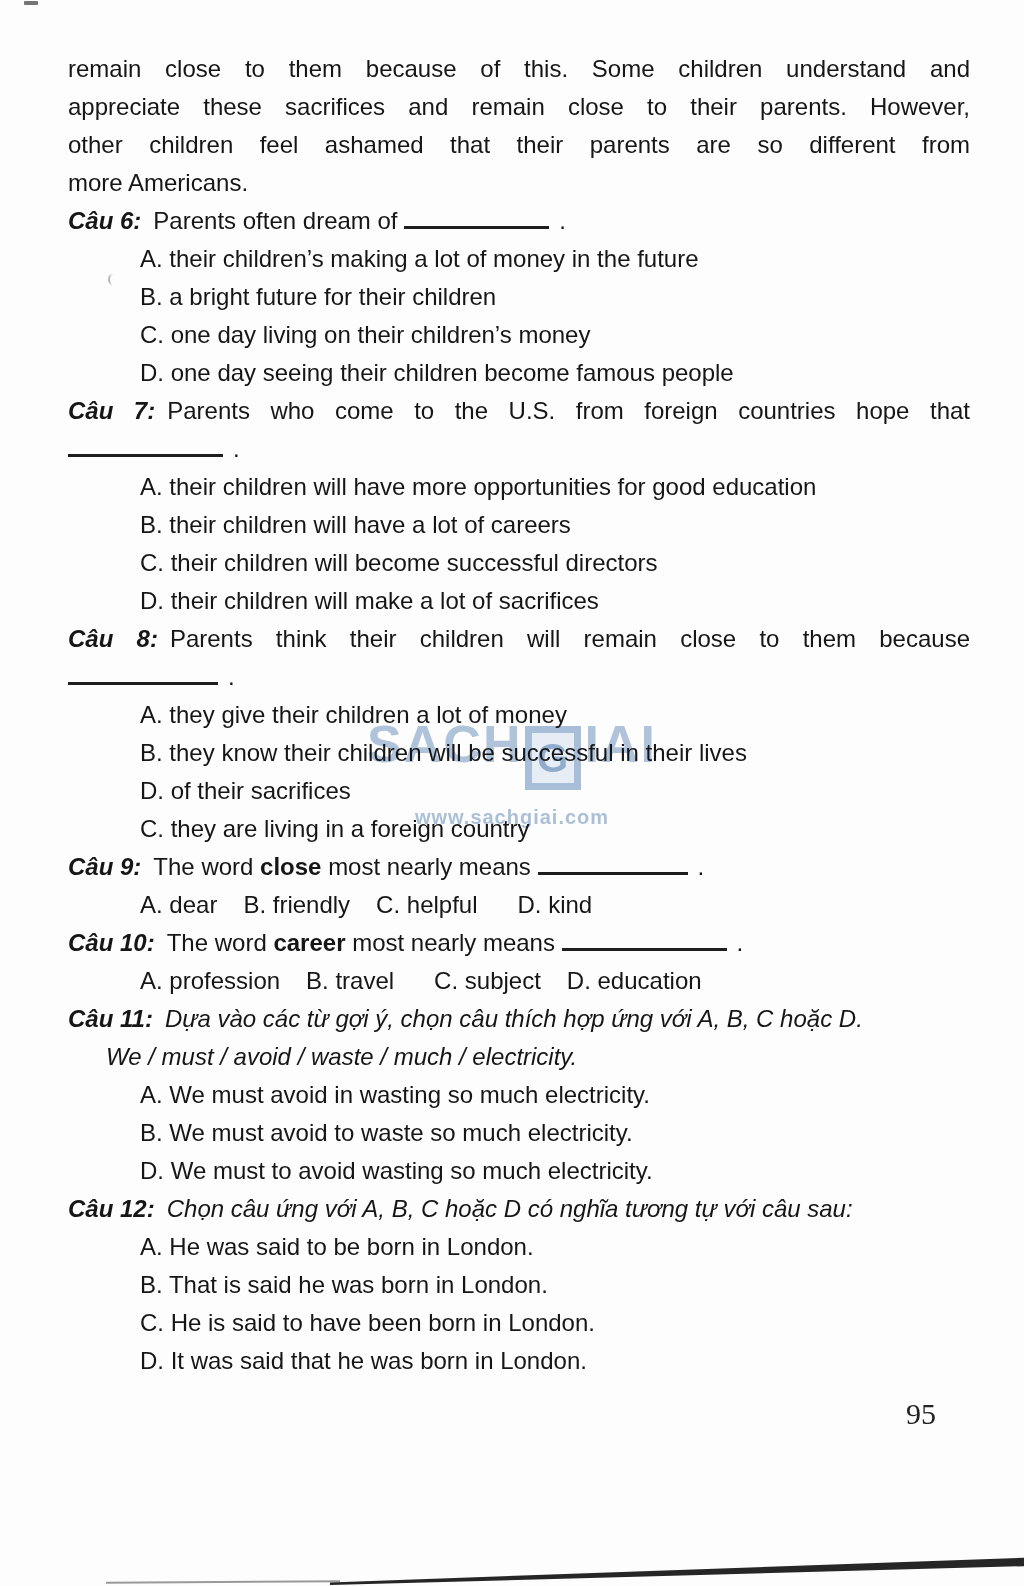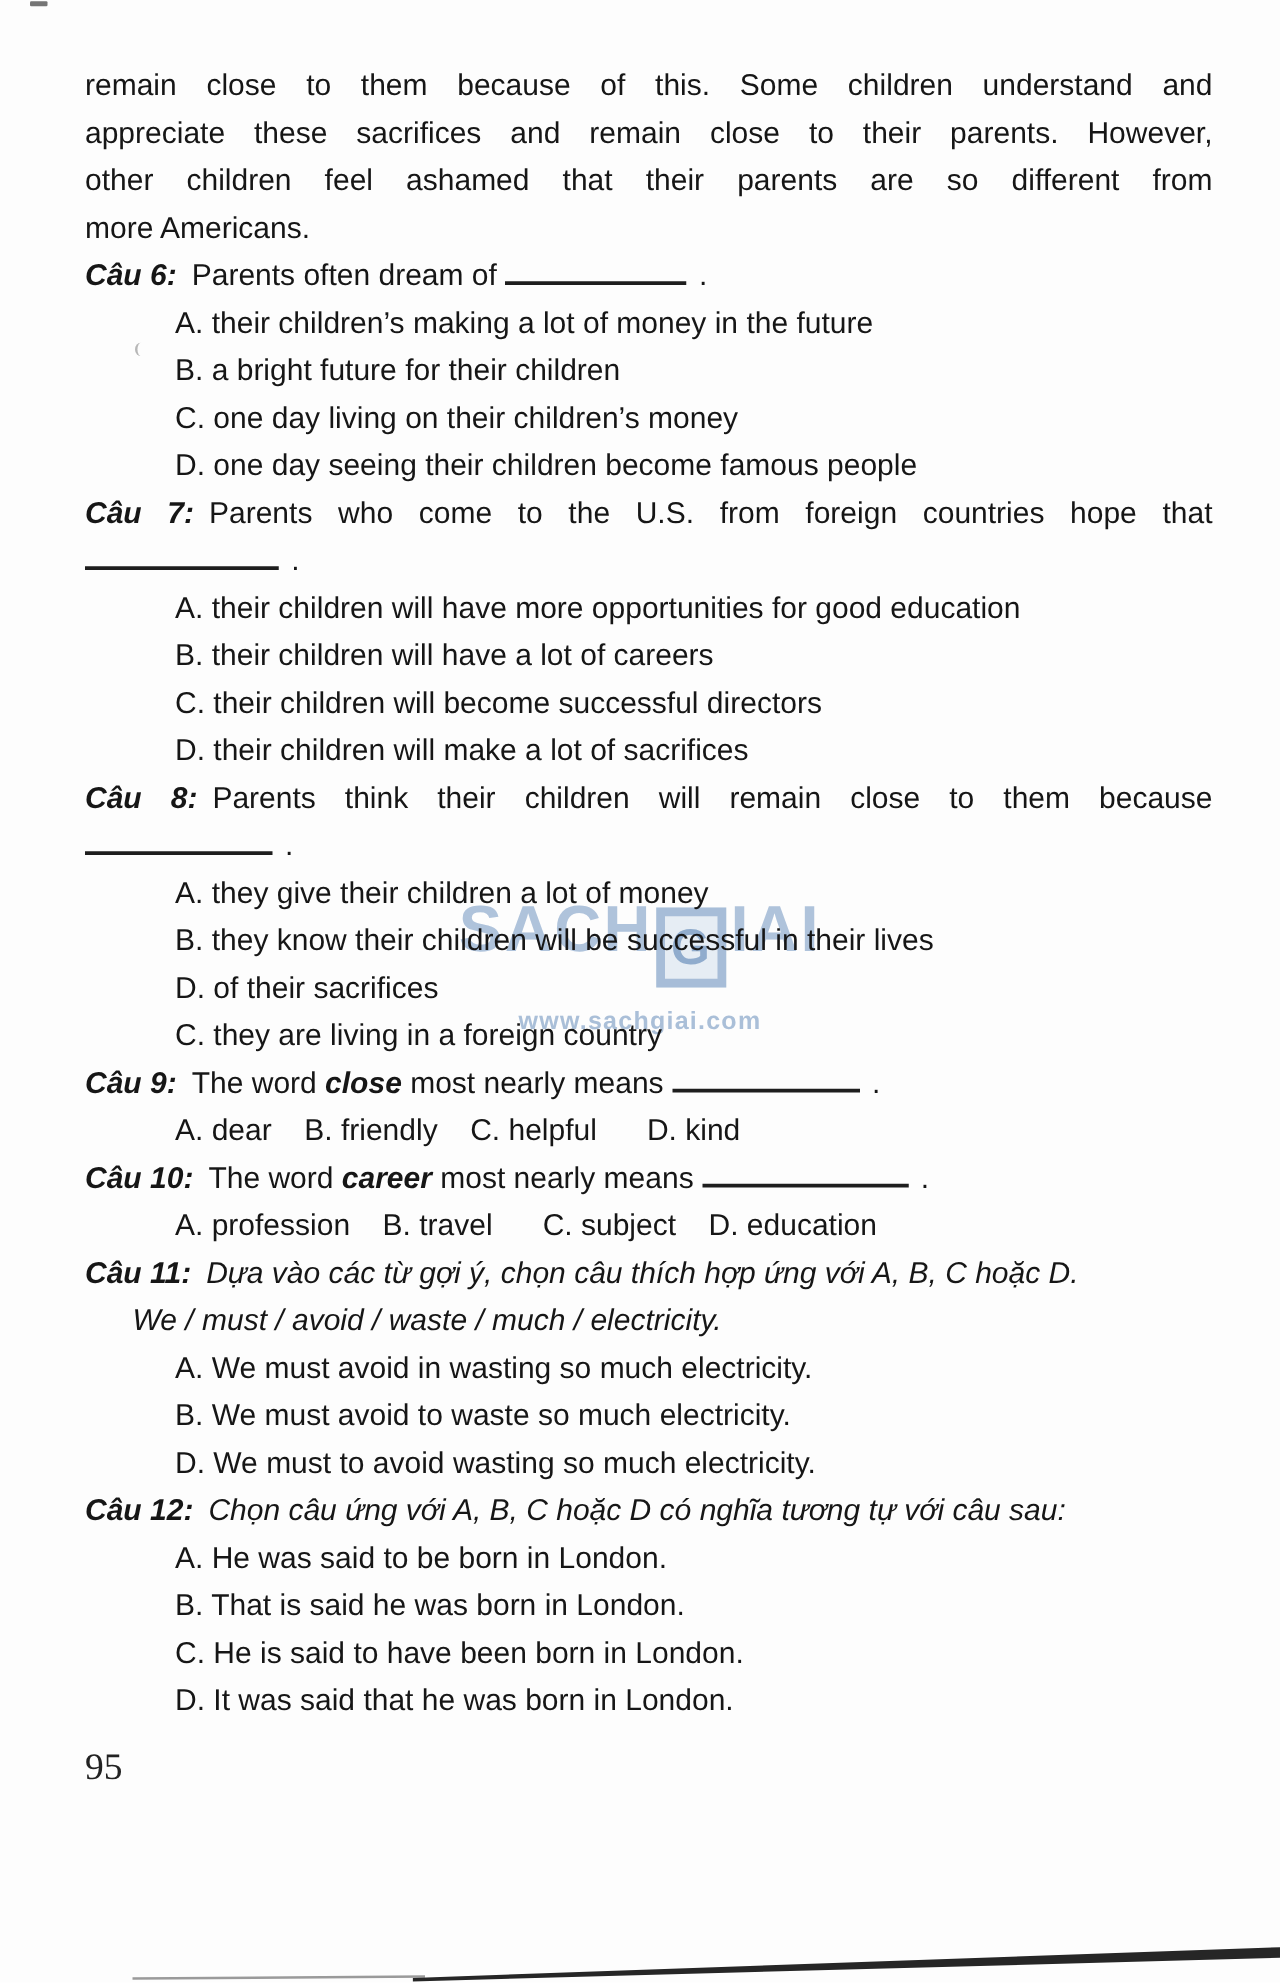--- a/index.html
+++ b/index.html
@@ -16,34 +16,34 @@
     position:relative;z-index:1;
     padding:50px 54px 0 68px;
   }
   .line,.opt,.prompt{
     font-size:24px;line-height:38px;
     white-space:normal;
   }
   .just{text-align:justify;text-align-last:justify;}
   .qlabel{font-weight:bold;font-style:italic;margin-right:12px;}
   .italic{font-style:italic;}
-  .bolditalic{font-weight:bold;font-style:italic;}
+  .bolditalic{font-weight:bold;}
   .opt{padding-left:72px;}
   .prompt{padding-left:38px;}
   .inline-opts span{margin-right:26px;}
   .inline-opts span.gap-before{margin-left:14px;margin-top:39px;}
   .blank{display:inline-block;height:6px;border-bottom:3px solid #1e1e1e;}
   .w145{width:145px;}
   .w150{width:150px;}
   .w155{width:155px;}
   .w165{width:165px;}
   .pend{margin-left:10px;}
   .pageno{
     margin-top:16px;
-    text-align:left;padding-right:34px;
+    text-align:right;padding-right:34px;
     font-family:"Liberation Serif","DejaVu Serif",serif;
     font-size:30px;line-height:36px;color:#222;
   }
   
   .wm{position:absolute;z-index:0;left:0;top:0;width:100%;text-align:center;}
   .wm-brand{
     position:absolute;left:0;right:0;top:714px;
     font-size:52px;font-weight:bold;letter-spacing:2px;
     color:rgba(128,160,198,0.62);
   }

